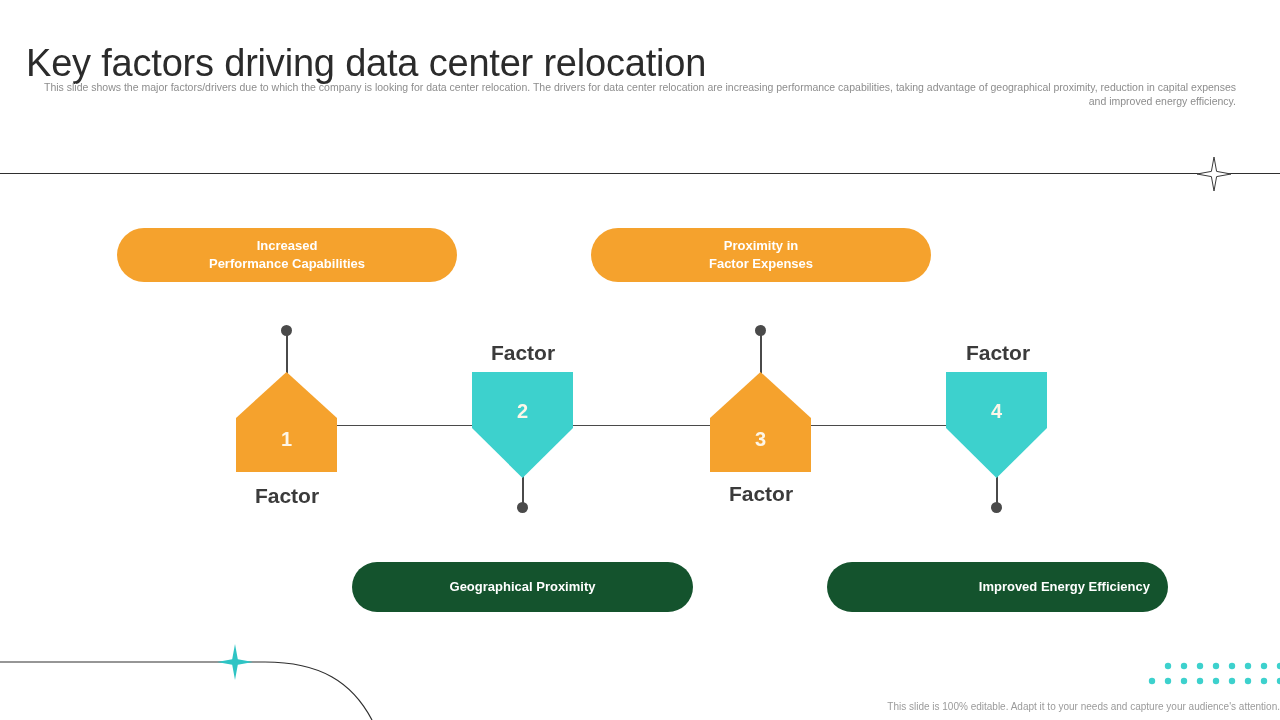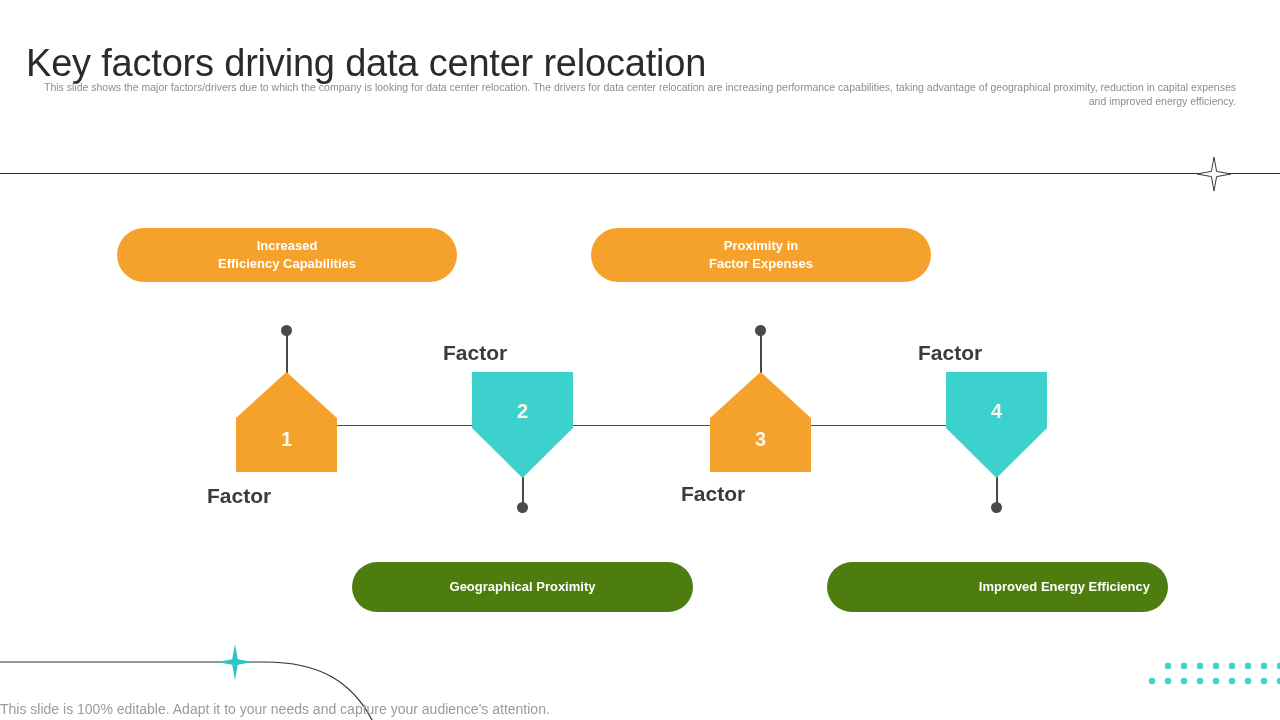--- a/index.html
+++ b/index.html
@@ -77,21 +77,21 @@
     justify-content: center;
     text-align: center;
     color: #ffffff;
     font-weight: bold;
     font-size: 13px;
     line-height: 18px;
     box-sizing: border-box;
     padding: 4px 18px;
   }
   .pill.orange { background: #F5A22D; }
-  .pill.teal   { background: #4d7c0f; }
+  .pill.teal   { background: #14532d; }
 
   #pill-1 { left: 117px;  top: 228px; width: 340px; height: 54px; border-radius: 27px; }
   #pill-2 { left: 591px;  top: 228px; width: 340px; height: 54px; border-radius: 27px; }
   #pill-3 { left: 352px;  top: 562px; width: 341px; height: 50px; border-radius: 25px; }
   #pill-4 { left: 827px;  top: 562px; width: 341px; height: 50px; border-radius: 25px; justify-content: flex-end; }
 
   
   .timeline-line {
     position: absolute;
     top: 425px;
@@ -146,20 +146,21 @@
   #dot-3  { left: 755px; top: 325px; }
   #stem-4 { left: 996px; top: 476px; height: 32px; }
   #dot-4  { left: 991px; top: 502px; }
 
   
   .factor-label {
     position: absolute;
     font-size: 21px;
     font-weight: bold;
     color: #3b3b3b;
+    text-align: center;
     width: 160px;
   }
   #factor-1 { left: 207px; top: 484px; }
   #factor-2 { left: 443px; top: 341px; }
   #factor-3 { left: 681px; top: 482px; }
   #factor-4 { left: 918px; top: 341px; }
 
   
   .curve {
     position: absolute;
@@ -174,42 +175,42 @@
     top: 655px;
     width: 150px;
     height: 36px;
   }
 
   .footer {
     position: absolute;
     left: 0;
     top: 701px;
     width: 1280px;
-    text-align: left;
-    font-size: 14px;
+    text-align: right;
+    font-size: 10px;
     color: #9b9b9b;
   }
 </style>
 </head>
 <body>
 
 <div class="slide">
 
   <div class="title">Key factors driving data center relocation</div>
   <div class="subtitle">This slide shows the major factors/drivers due to which the company is looking for data center relocation. The drivers for data center relocation are increasing performance capabilities, taking advantage of geographical proximity, reduction in capital expenses and improved energy efficiency.</div>
   <div class="divider"></div>
 
   <svg class="star-outline" viewBox="0 0 36 36">
     <path d="M18 1 L20.6 15.4 L35 18 L20.6 20.6 L18 35 L15.4 20.6 L1 18 L15.4 15.4 Z" fill="#ffffff" stroke="#3a3a3a" stroke-width="1"></path>
   </svg>
 
   <div class="pill orange" id="pill-1">
     <span>
       <span>Increased</span><br>
-      <span>Efficiency Capabilities</span>
+      <span>Performance Capabilities</span>
     </span>
   </div>
   <div class="pill orange" id="pill-2">
     <span>
       <span>Proximity in</span><br>
       <span>Factor  Expenses</span>
     </span>
   </div>
 
   <div class="pill teal" id="pill-3">

